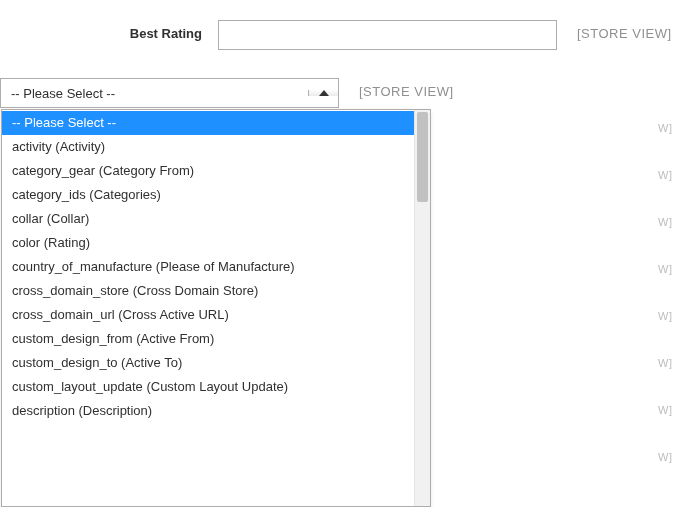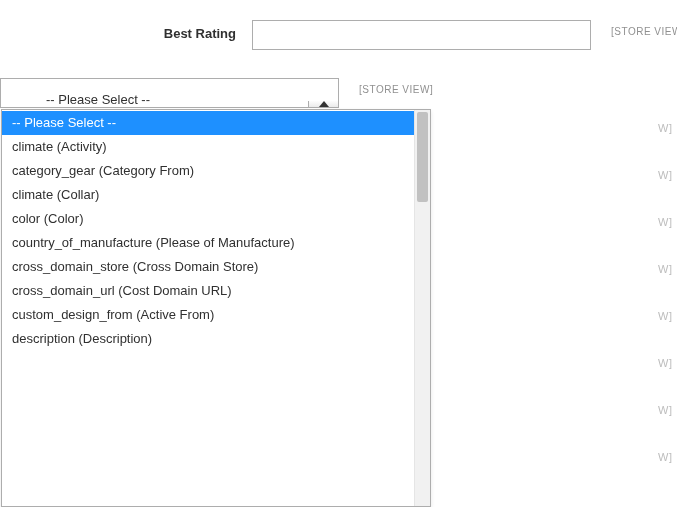--- a/index.html
+++ b/index.html
@@ -20,52 +20,50 @@
   }
   .label-col {
     width: 218px;
     flex: none;
     text-align: right;
     padding-right: 16px;
     padding-top: 6px;
     color: #303030;
     font-weight: 600;
     font-size: 13px;
-    margin-left: 34px;
   }
   .field-col {
     width: 339px;
     flex: none;
   }
   .scope-col {
     flex: none;
     padding-left: 20px;
     padding-top: 6px;
     color: #909090;
-    font-size: 10px;
+    font-size: 13px;
     letter-spacing: 0.5px;
     white-space: nowrap;
   }
   .text-input {
     width: 100%;
     height: 30px;
     border: 1px solid #adadad;
     padding: 4px 8px;
     font-size: 13px;
     background: #fff;
   }
   .select-wrap {
     position: relative;
     width: 100%;
     height: 30px;
     border: 1px solid #adadad;
     background: #fff;
     display: flex;
-    align-items: flex-end;
-    padding-left: 35px;
+    align-items: center;
   }
   .select-display {
     flex: 1;
     display: flex;
     align-items: center;
     padding: 0 10px;
     color: #303030;
     font-size: 13px;
     user-select: none;
   }
@@ -162,28 +160,31 @@
       <div class="select-display">-- Please Select --</div>
       <div class="select-toggle">
         <svg width="10" height="6" viewBox="0 0 10 6">
             <polygon points="5,0 10,6 0,6" fill="#333"></polygon>
           </svg>
       </div>
 
       <div class="dropdown-panel">
         <div class="dropdown-list" id="dropdown-list">
             <div class="opt selected">-- Please Select --</div>
-            <div class="opt">climate (Activity)</div>
+            <div class="opt">activity (Activity)</div>
             <div class="opt">category_gear (Category From)</div>
-            <div class="opt">climate (Collar)</div>
-            <div class="opt">color (Color)</div>
+            <div class="opt">category_ids (Categories)</div>
+            <div class="opt">collar (Collar)</div>
+            <div class="opt">color (Rating)</div>
             <div class="opt">country_of_manufacture (Please of Manufacture)</div>
             <div class="opt">cross_domain_store (Cross Domain Store)</div>
-            <div class="opt">cross_domain_url (Cost Domain URL)</div>
+            <div class="opt">cross_domain_url (Cross Active URL)</div>
             <div class="opt">custom_design_from (Active From)</div>
+            <div class="opt">custom_design_to (Active To)</div>
+            <div class="opt">custom_layout_update (Custom Layout Update)</div>
             <div class="opt">description (Description)</div>
           </div>
         <div class="scrollbar">
           <div class="scroll-thumb"></div>
         </div>
       </div>
 
     </div>
   </div>
   <div class="scope-col">[STORE VIEW]</div>

